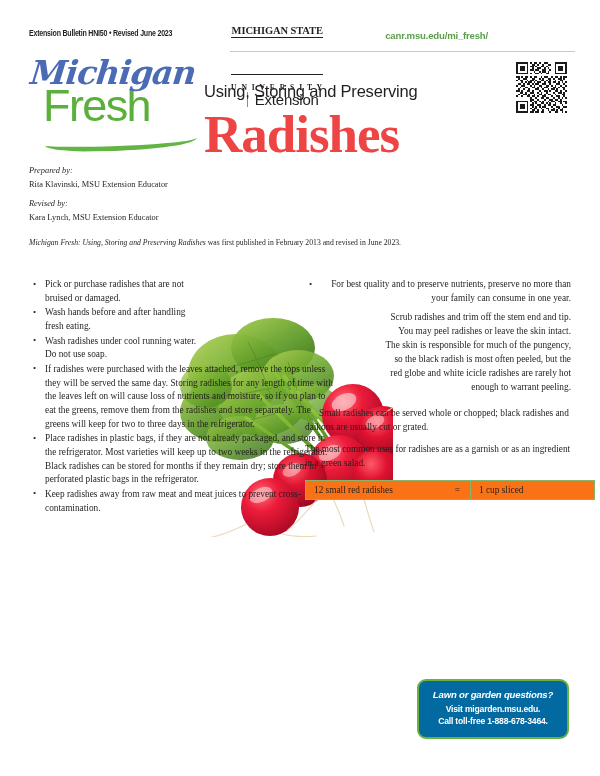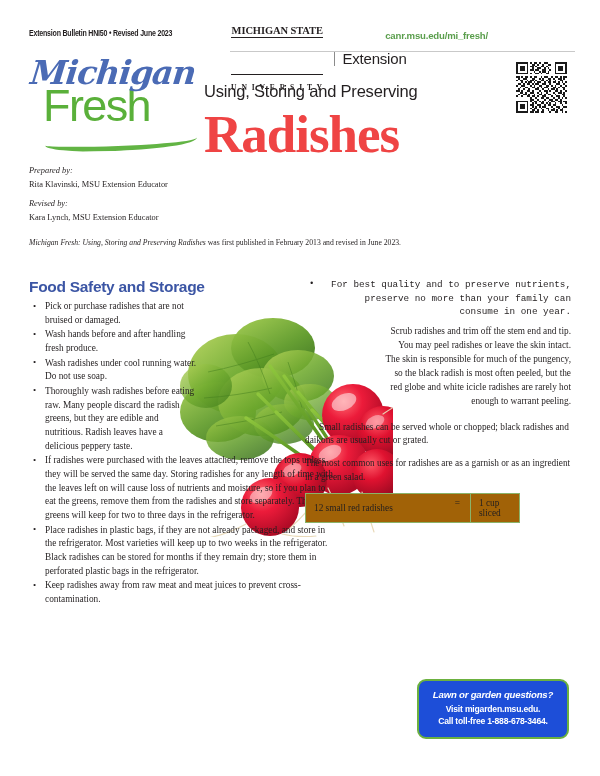--- a/index.html
+++ b/index.html
@@ -35,20 +35,21 @@
     transform: scaleX(0.86);
     transform-origin: left center;
     white-space: nowrap;
   }
   #msu-lockup {
     position: absolute;
     left: 231px;
     top: 26px;
     display: flex;
     align-items: center;
+    flex-direction: column;
   }
   #msu-wordmark {
     font-family: "Liberation Serif", serif;
     line-height: 1;
     text-align: center;
     padding-right: 6px;
   }
   #msu-line1 {
     font-size: 10.5px;
     font-weight: bold;
@@ -243,21 +244,20 @@
   .lc-wide   { width: 290px; }
 
   
   #rc-first {
     font-size: 9.3px;
     line-height: 1.47;
     position: relative;
     padding-left: 16px;
     text-align: right;
     margin-bottom: 6px;
-    font-family: Liberation Mono, monospace;
   }
   #rc-first::before {
     content: "\2022";
     position: absolute;
     left: 4px;
     top: -0.5px;
     font-size: 9px;
   }
   #prep-head {
     text-align: right;
@@ -279,22 +279,22 @@
   .para {
     font-size: 9.3px;
     line-height: 1.47;
     margin: 0 0 9px 0;
   }
 
   
   #yield-head { margin-top: 6px; }
   #yield-table {
     border: 1px solid #8ab36a;
-    background: #a16207;
-    width: 215px;
+    background: #f97316;
+    width: 290px;
     border-collapse: collapse;
     font-size: 9.3px;
   }
   #yield-table td {
     padding: 4px 8px;
     vertical-align: middle;
   }
   #yield-cell-left {
     width: 148px;
     border-right: 1px solid #8ab36a;
@@ -306,21 +306,21 @@
     top: 4px;
   }
 
   
   #footer-box {
     position: absolute;
     left: 417px;
     top: 679px;
     width: 152px;
     box-sizing: border-box;
-    background: #1d4ed8;
+    background: #0369a1;
     border: 2.5px solid #6cb13f;
     border-radius: 9px;
     padding: 8px 6px 9px 6px;
     text-align: center;
     font-family: "Liberation Sans", sans-serif;
     color: #ffffff;
   }
   #footer-title {
     font-size: 9.6px;
     font-weight: bold;
@@ -692,26 +692,24 @@
       <path d="M184 190 Q190 212 196 230"></path>
       <path d="M140 196 Q126 214 110 228"></path>
       <path d="M68 222 Q50 232 30 236"></path>
       <path d="M104 232 Q120 236 138 234"></path>
       <path d="M150 186 Q160 206 166 224"></path>
     </g>
   </svg>
 </div>
 
 <div id="left-col">
-  <h2 class="section-head">Food Safety and Storage</h2>
   <ul class="bullets">
     <li class="lc-narrow">Pick or purchase radishes that are not bruised or damaged.</li>
-    <li class="lc-narrow">Wash hands before and after handling fresh produce.</li>
+    <li class="lc-narrow">Wash hands before and after handling fresh eating.</li>
     <li class="lc-narrow">Wash radishes under cool running water. Do not use soap.</li>
-    <li class="lc-mid">Thoroughly wash radishes before eating raw. Many people discard the radish greens, but they are edible and nutritious. Radish leaves have a delicious peppery taste.</li>
     <li class="lc-wide">If radishes were purchased with the leaves attached, remove the tops unless they will be served the same day. Storing radishes for any length of time with the leaves left on will cause loss of nutrients and moisture, so if you plan to eat the greens, remove them from the radishes and store separately. The greens will keep for two to three days in the refrigerator.</li>
     <li class="lc-wide">Place radishes in plastic bags, if they are not already packaged, and store in the refrigerator. Most varieties will keep up to two weeks in the refrigerator. Black radishes can be stored for months if they remain dry; store them in perforated plastic bags in the refrigerator.</li>
     <li class="lc-wide">Keep radishes away from raw meat and meat juices to prevent cross-contamination.</li>
   </ul>
 </div>
 
 <div id="right-col">
 
   <div id="rc-first">For best quality and to preserve nutrients, preserve no more than your family can consume in one year.</div>
 

